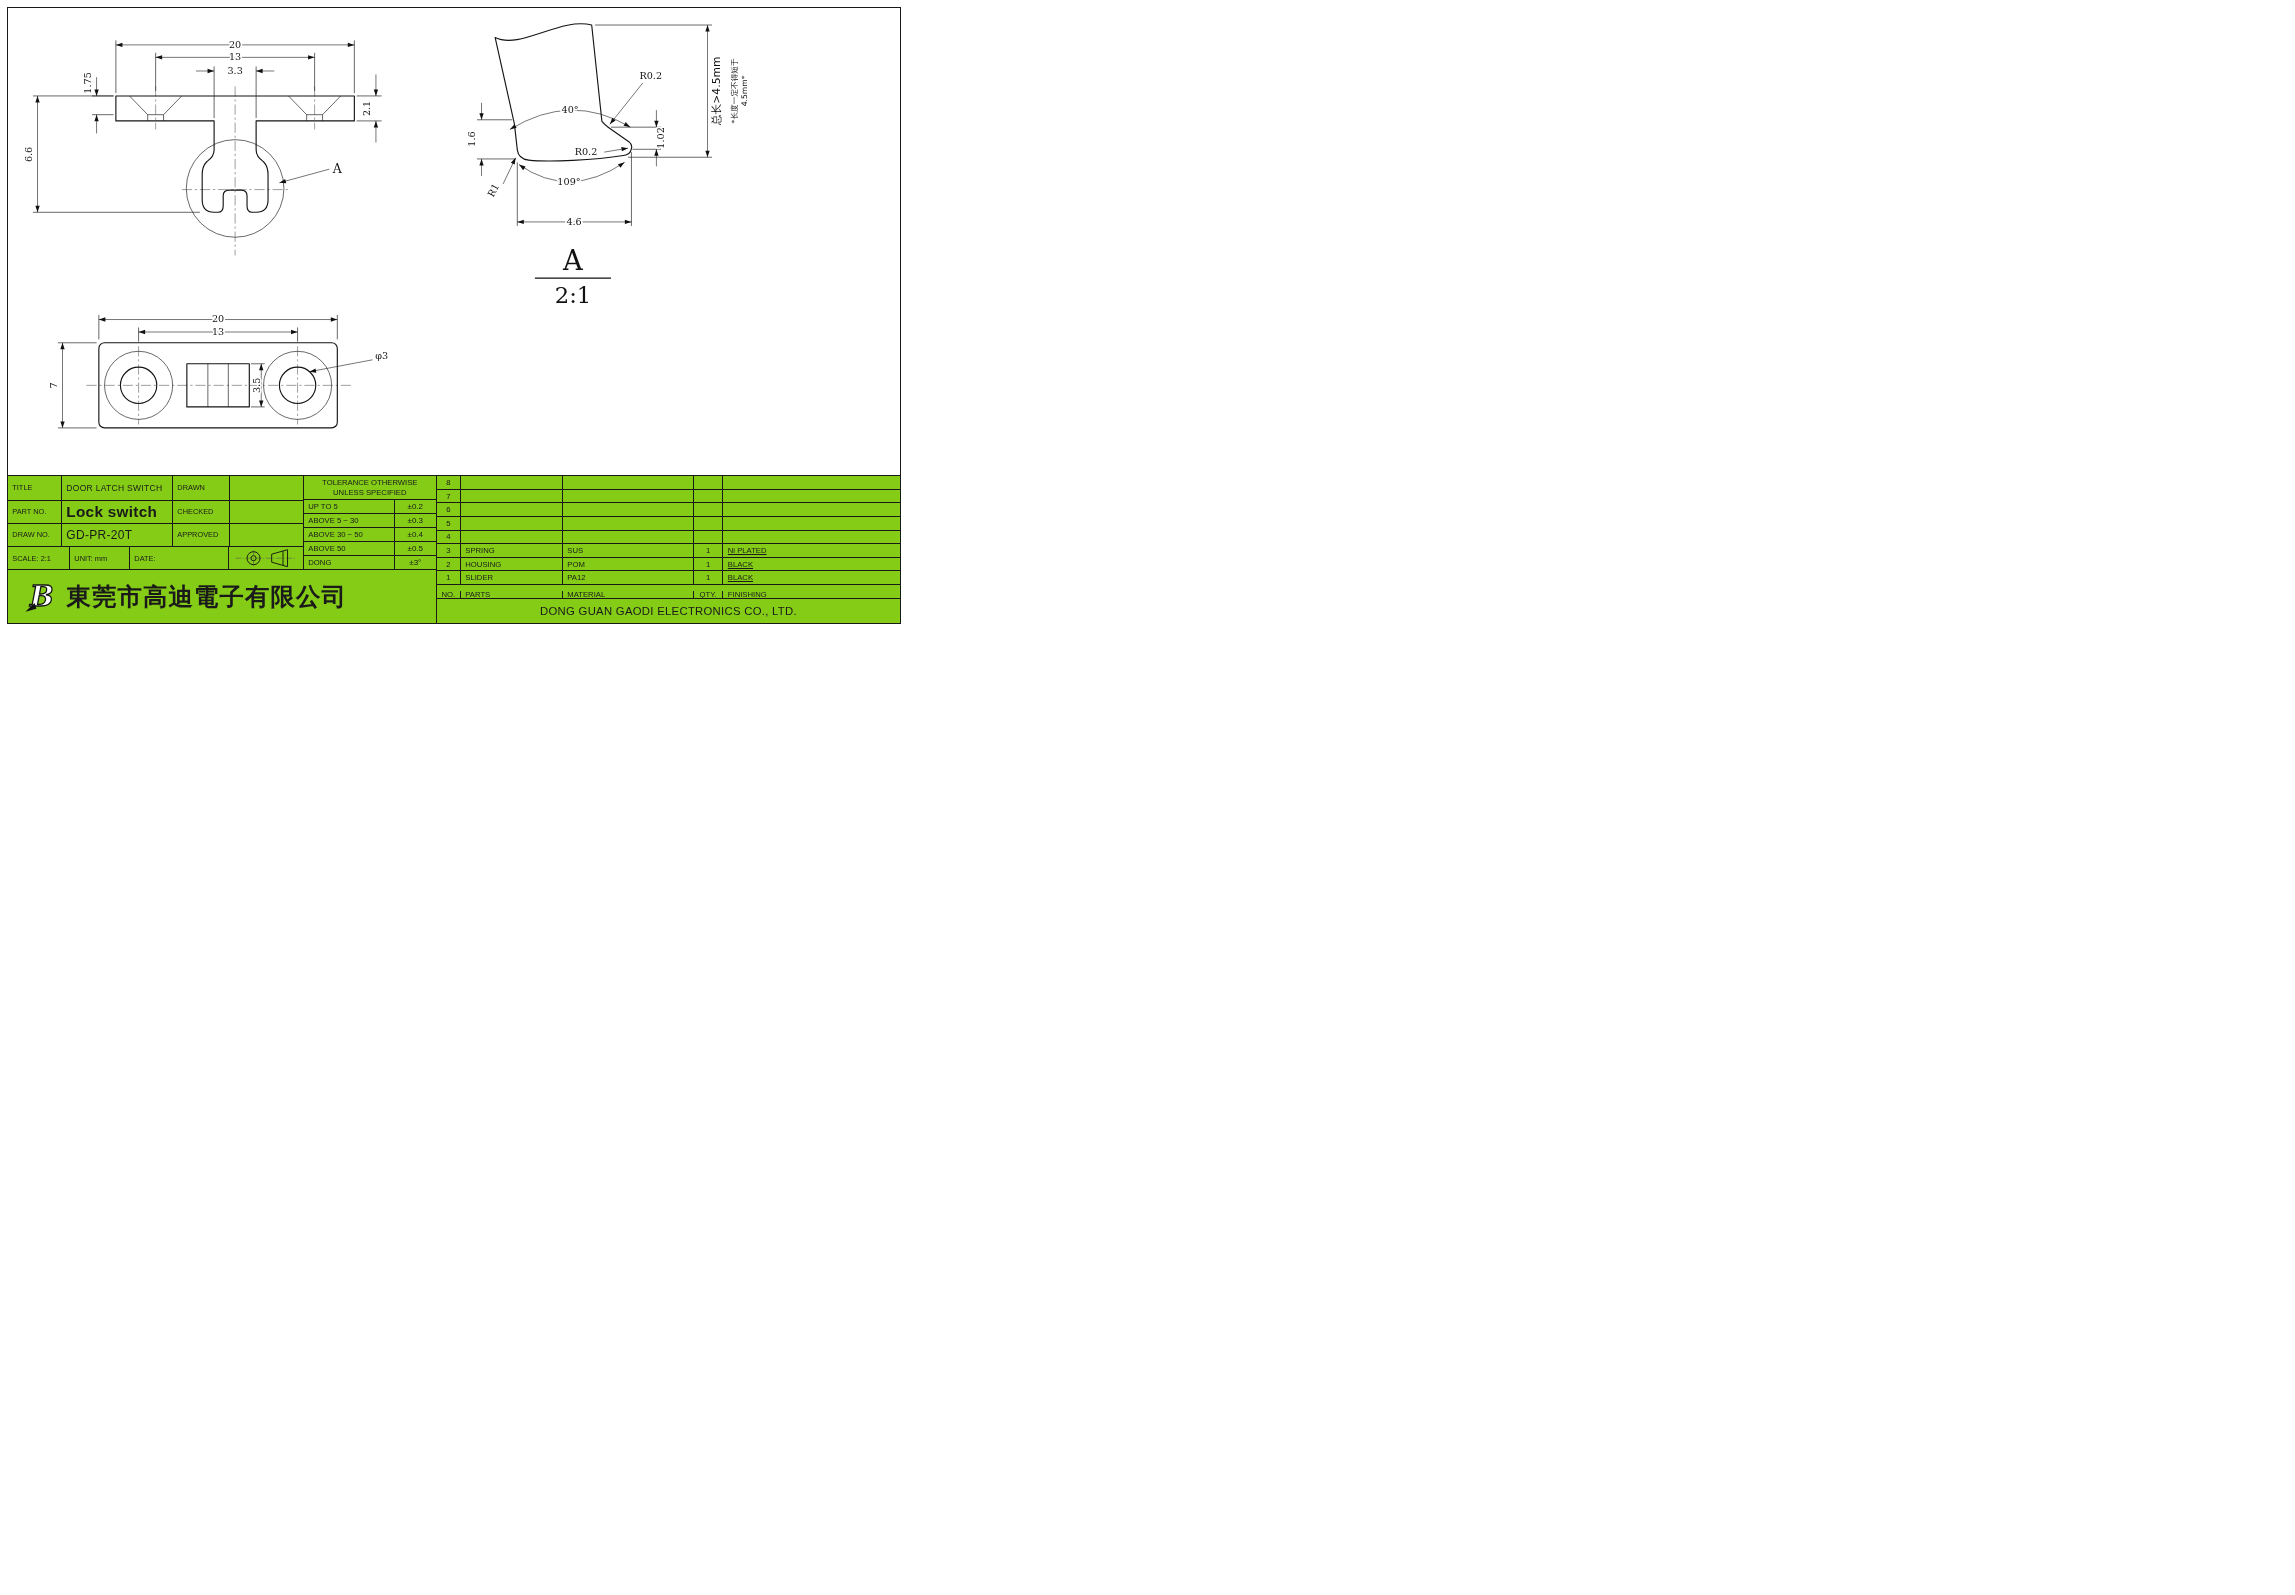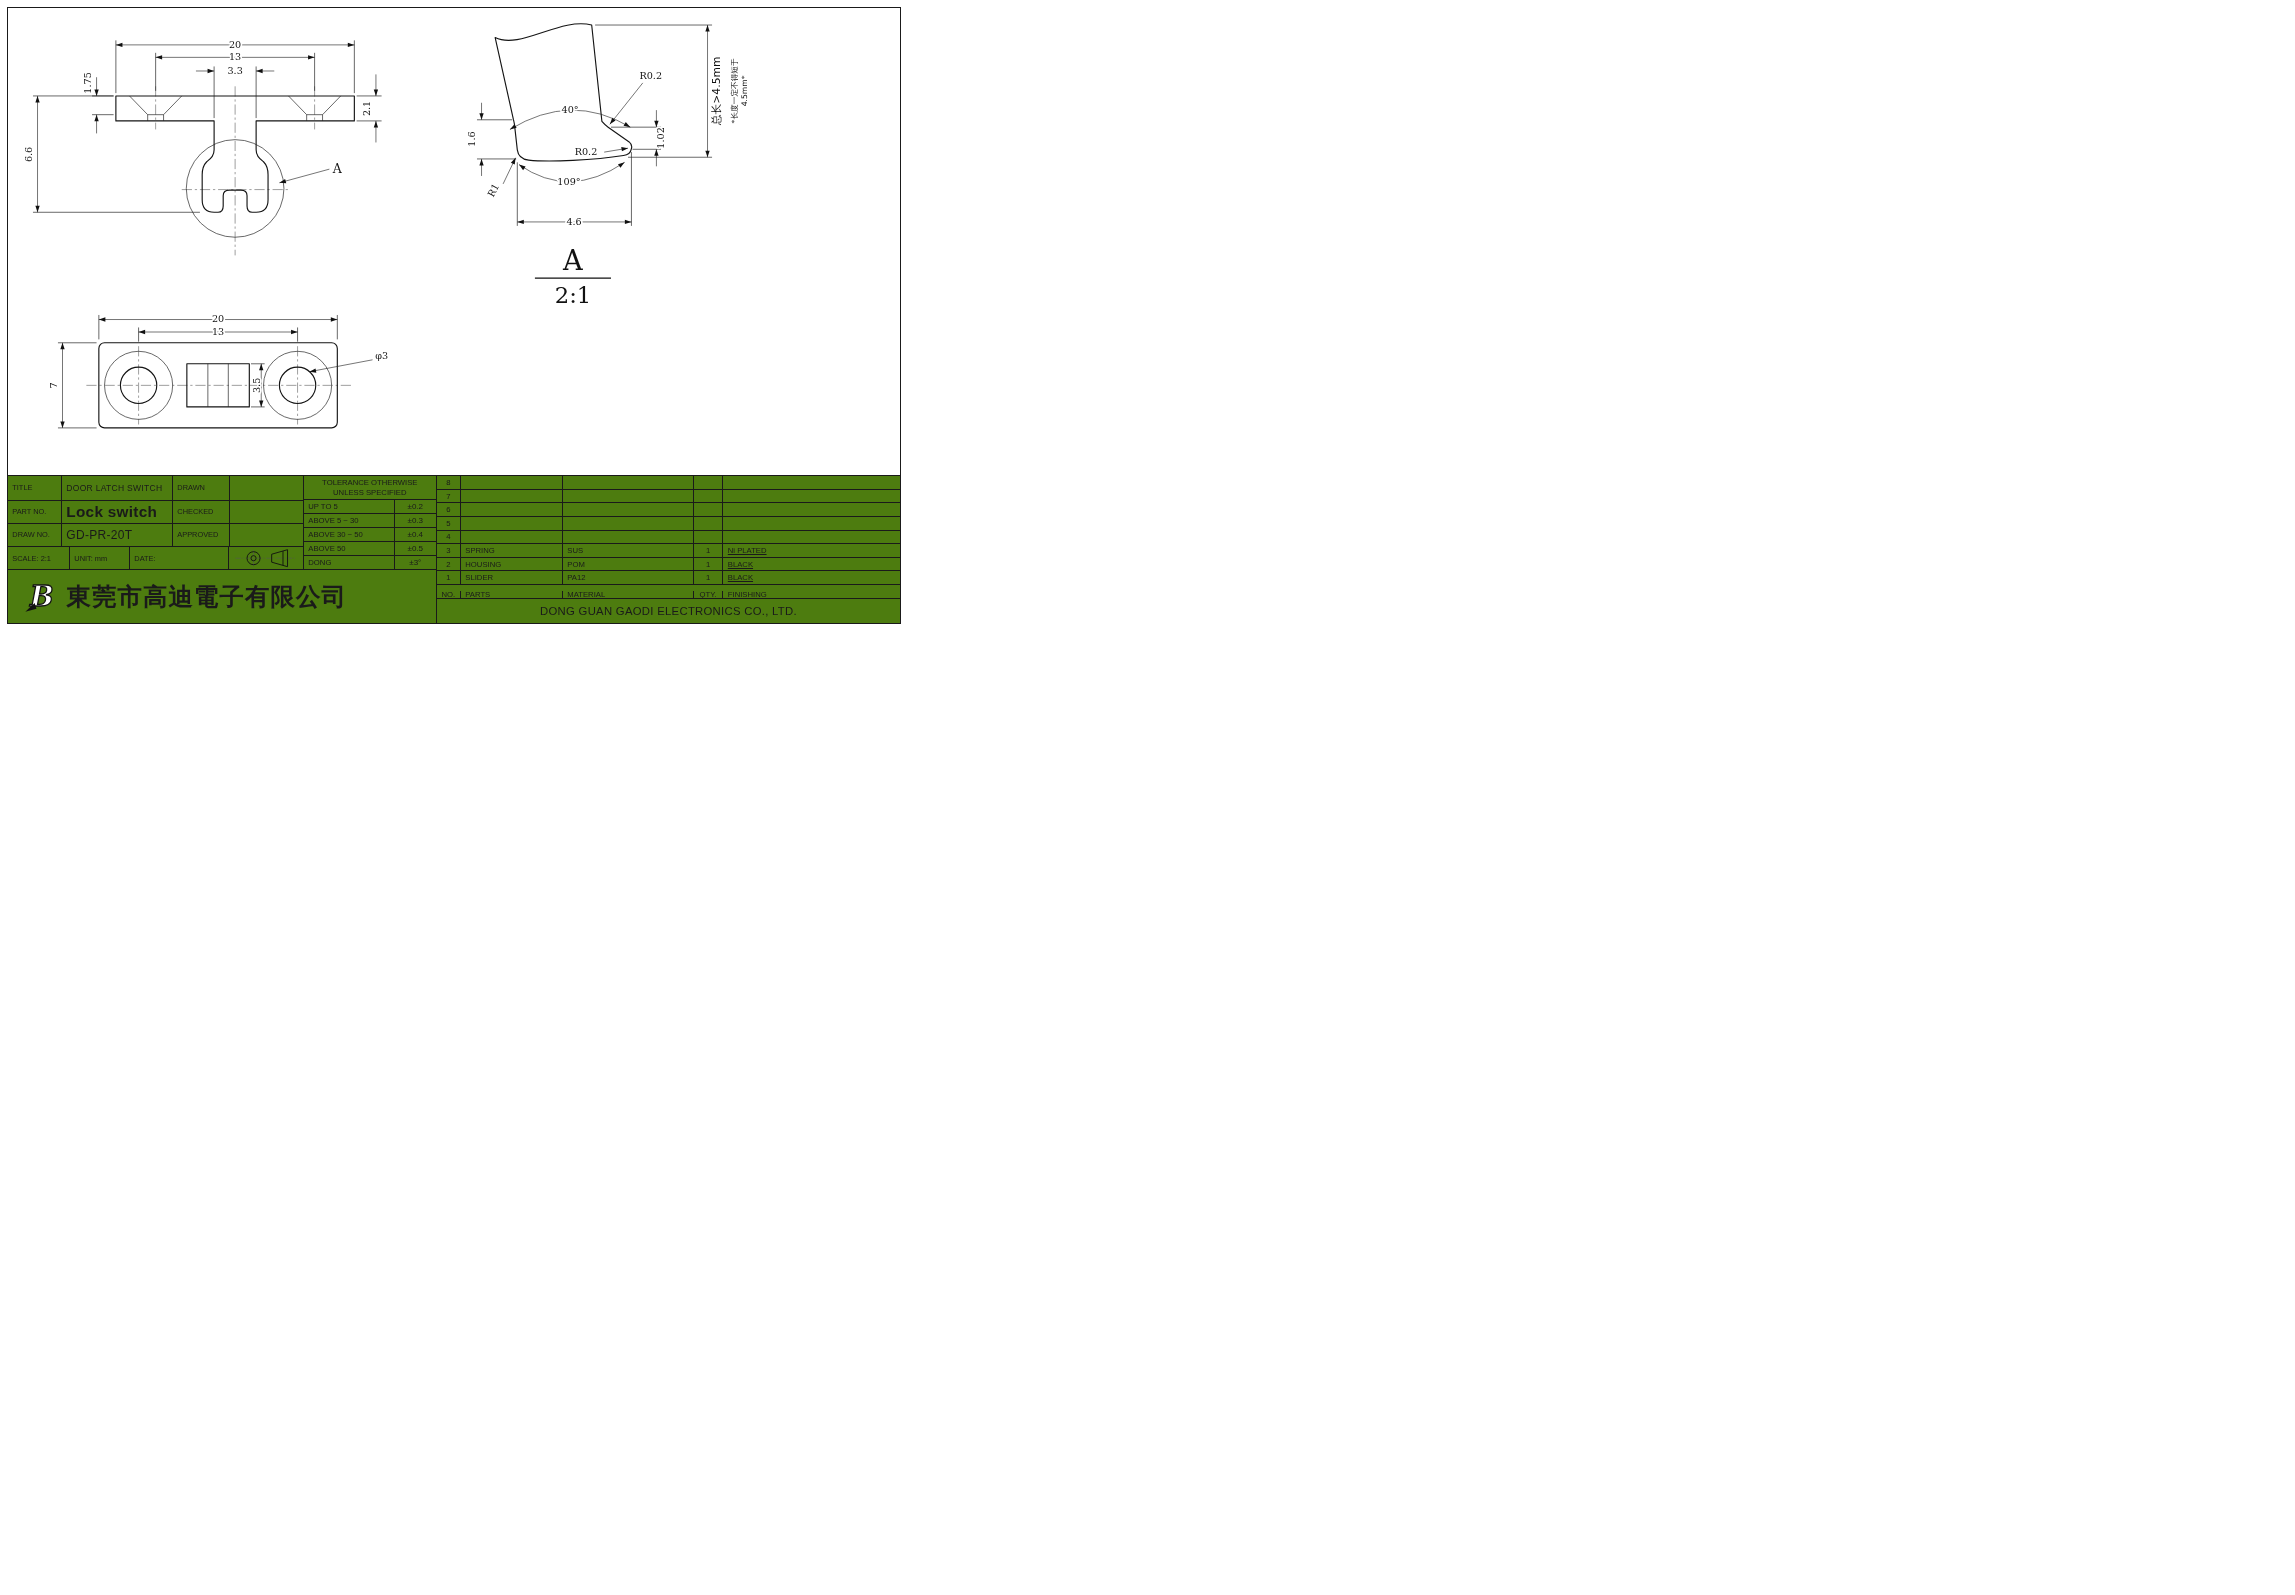--- a/index.html
+++ b/index.html
@@ -15,21 +15,21 @@
   .dl{stroke:#222;stroke-width:1.1;fill:none;}
   .cl{stroke:#555;stroke-width:1;fill:none;stroke-dasharray:18 5 4 5;}
   .dt{font-family:"DejaVu Serif","Liberation Serif",serif;font-size:17px;fill:#111;
       text-anchor:middle;stroke:#fff;stroke-width:6px;paint-order:stroke;stroke-linejoin:round;}
   .dt.cjk{font-family:"DejaVu Sans","Liberation Sans",sans-serif;font-size:19px;}
   .dt.cjks{font-family:"DejaVu Sans","Liberation Sans",sans-serif;font-size:13.5px;}
   .dt.big{font-size:48px;stroke-width:0;}
   .dt.big2{font-size:40px;stroke-width:0;}
 
   
-  .tb{position:absolute;left:0;right:0;bottom:0;height:148px;border-top:1.4px solid #1a1a1a;background:#4d7c0f;}
+  .tb{position:absolute;left:0;right:0;bottom:0;height:148px;border-top:1.4px solid #1a1a1a;background:#84cc16;}
   .sec{position:absolute;}
   #tb-left{left:0;top:0;width:295px;height:93px;}
   .trow{display:flex;width:100%;border-bottom:0.9px solid #1a1a1a;}
   .trow.r1{height:24.4px;}.trow.r2{height:23px;}.trow.r3{height:23px;}
   .trow.r4{height:23px;border-bottom:none;}
   .c{border-right:0.9px solid #1a1a1a;padding:1.1px 4.5px;display:flex;align-items:center;overflow:hidden;white-space:nowrap;}
   .c.last{border-right:none;}
   .lab{font-size:7.4px;}
   .val-title{font-size:8.5px;letter-spacing:0.3px;}
   .val-part{font-size:15.3px;font-weight:600;letter-spacing:0.3px;}

